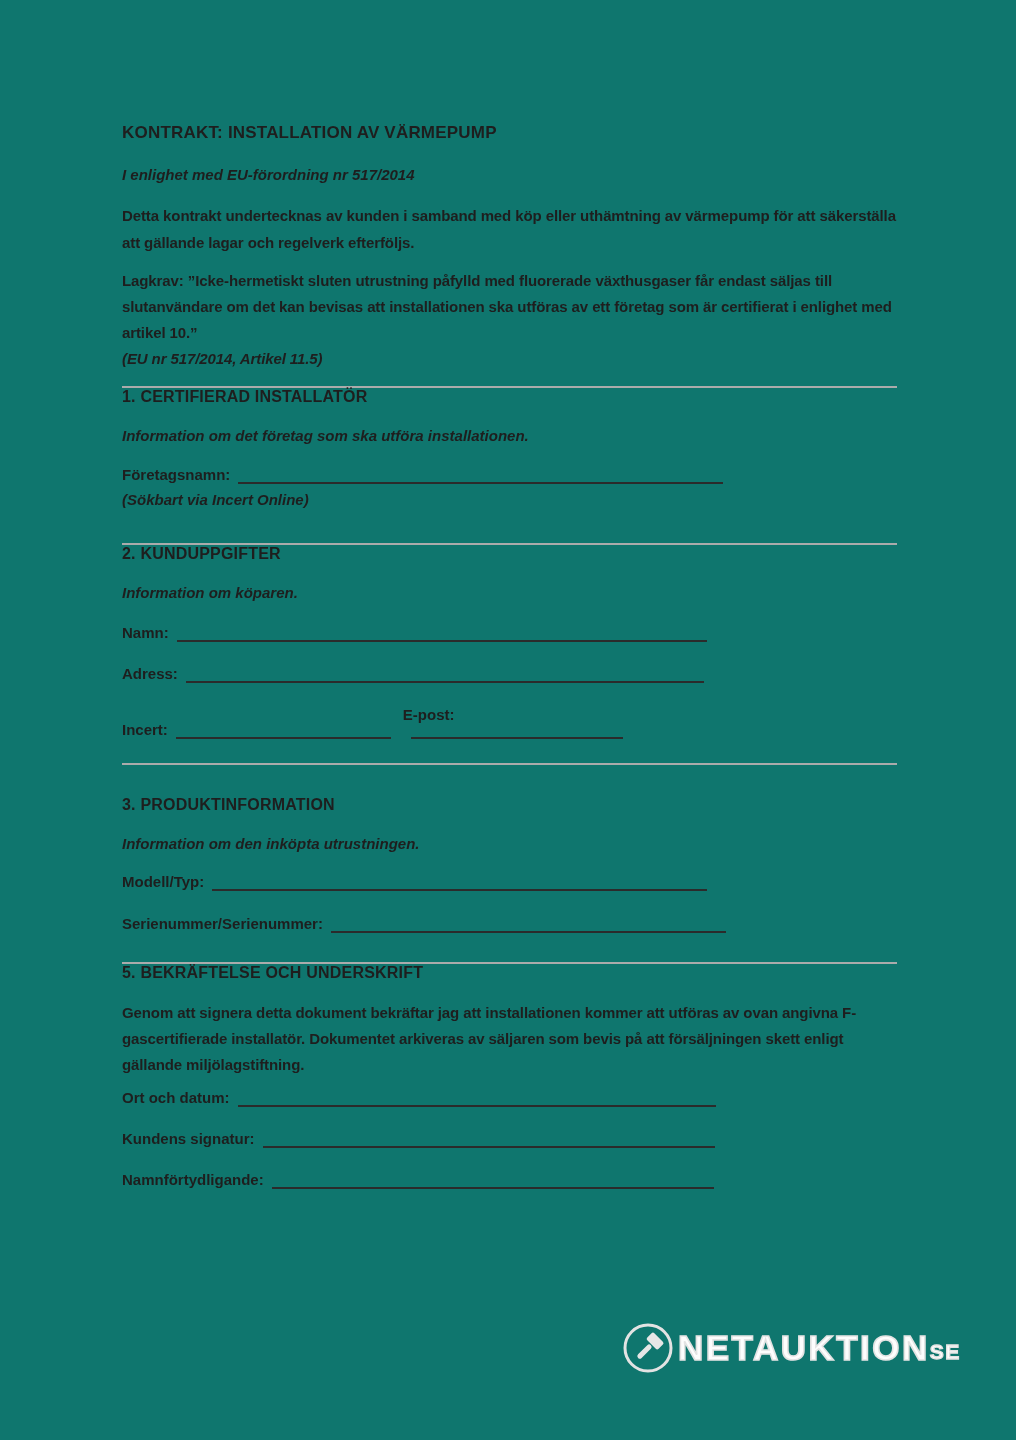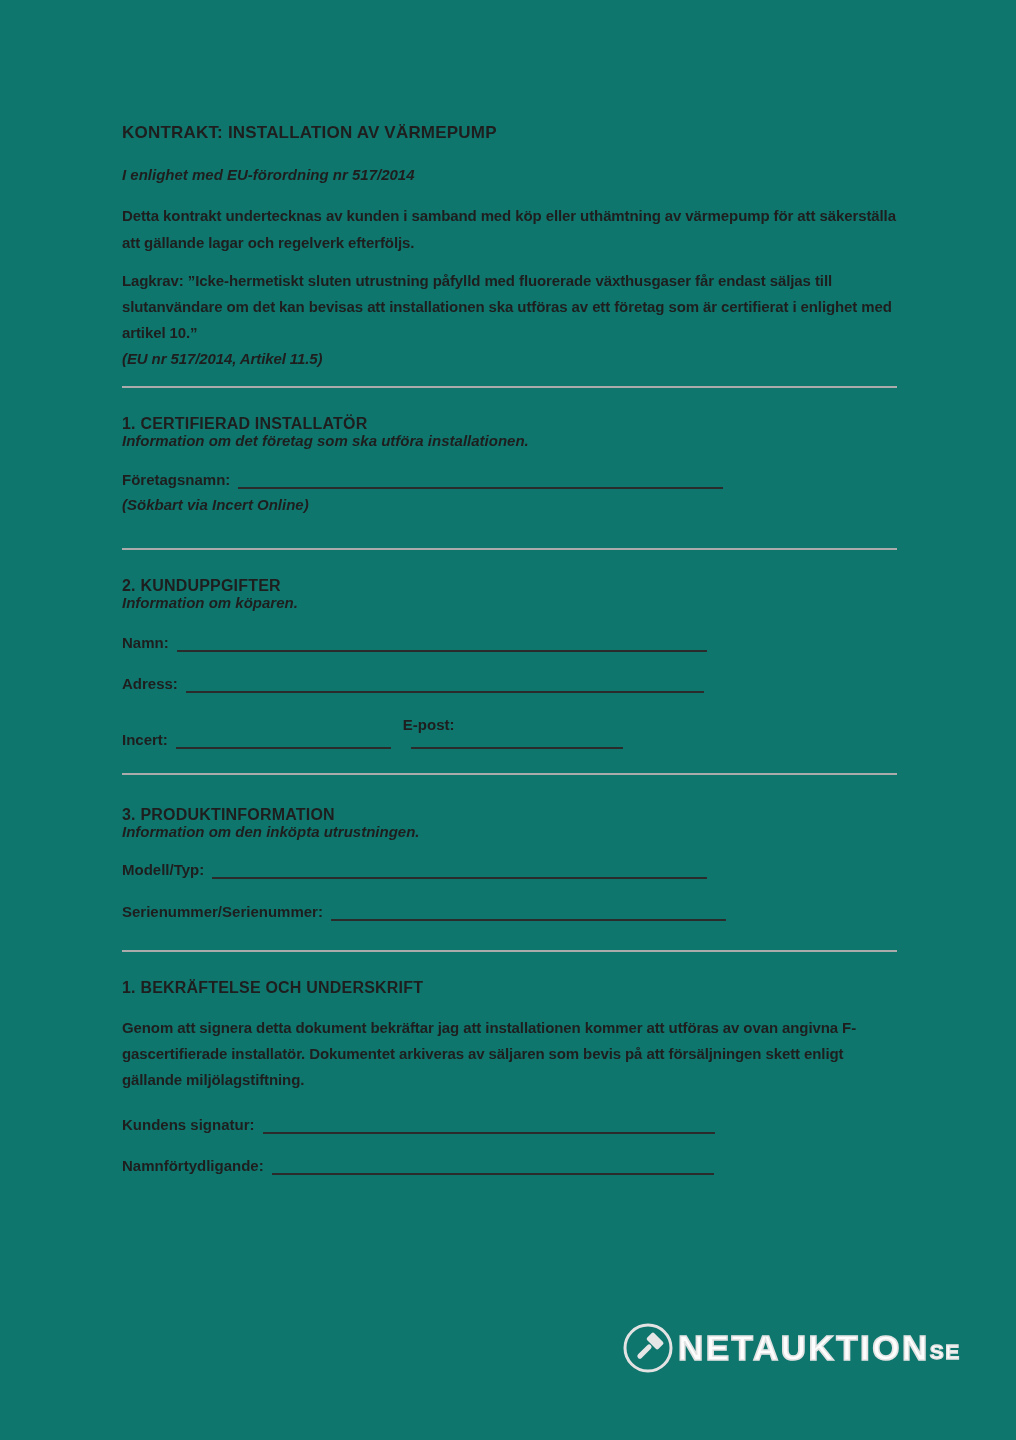--- a/index.html
+++ b/index.html
@@ -39,22 +39,23 @@
   .rule {
     margin-top:15px;
     border-top:2px solid #ababab;
     width:775px; height:0;
   }
   .section-heading {
     font-size:16px; font-weight:700; letter-spacing:0.2px;
     line-height:17px;
   }
   .mt-hr1 { margin-top:14px; }
-  .sec-head-mt { margin-top:27px; }
+  .sec-head-mt { }
   .section-note {
+    margin-top:22px;
     font-size:15px; font-weight:700; font-style:italic;
     line-height:17px;
   }
   .field-row {
     display:flex; align-items:flex-end;
     font-size:15px; font-weight:700; line-height:19px;
     white-space:nowrap;
   }
   .blank {
     display:inline-block;
@@ -154,22 +155,26 @@
       <span>Modell/Typ:</span>
       <span class="blank w495"></span>
     </div>
     <div class="field-row mt23">
       <span>Serienummer/Serienummer:</span>
       <span class="blank w395"></span>
     </div>
 
     <div class="rule rule4"></div>
 
-    <div class="section-heading sec-head-mt">1. BEKRÄFTELSE OCH UNDERSKRIFT</div>
+    <div class="section-heading sec-head-mt">5. BEKRÄFTELSE OCH UNDERSKRIFT</div>
     <div class="para sec4-body">Genom att signera detta dokument bekräftar jag att installationen kommer att utföras av ovan angivna F-gascertifierade installatör. Dokumentet arkiveras av säljaren som bevis på att försäljningen skett enligt gällande miljölagstiftning.</div>
+    <div class="field-row mt10">
+      <span>Ort och datum:</span>
+      <span class="blank w478"></span>
+    </div>
     <div class="field-row mt22">
       <span>Kundens signatur:</span>
       <span class="blank w452"></span>
     </div>
     <div class="field-row mt22">
       <span>Namnförtydligande:</span>
       <span class="blank w442"></span>
     </div>
 
   </div>

